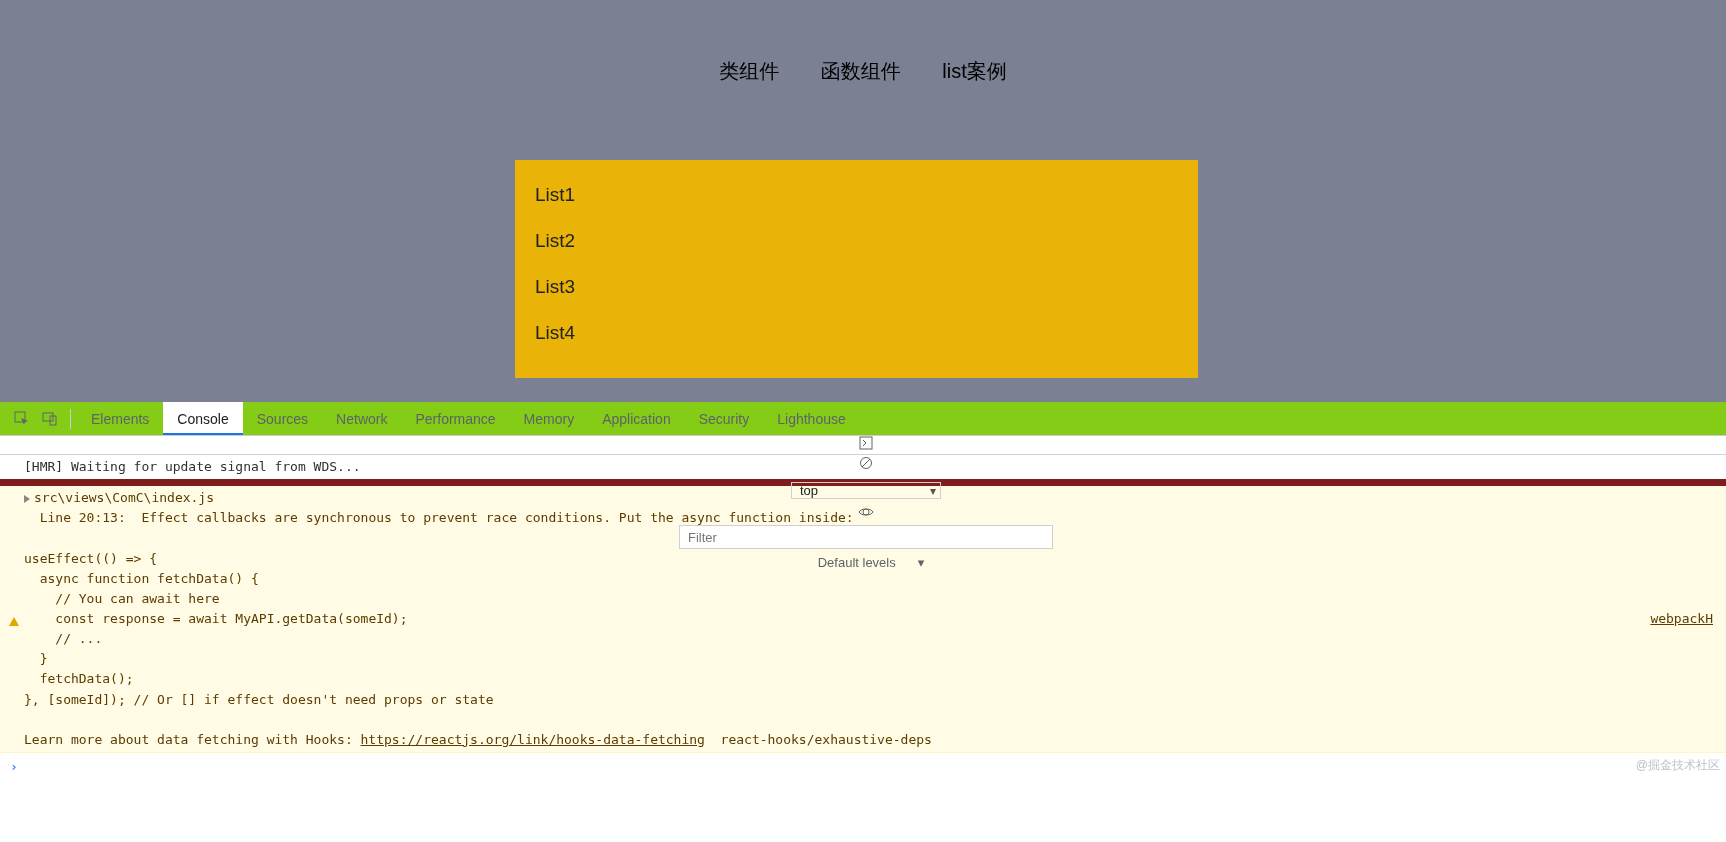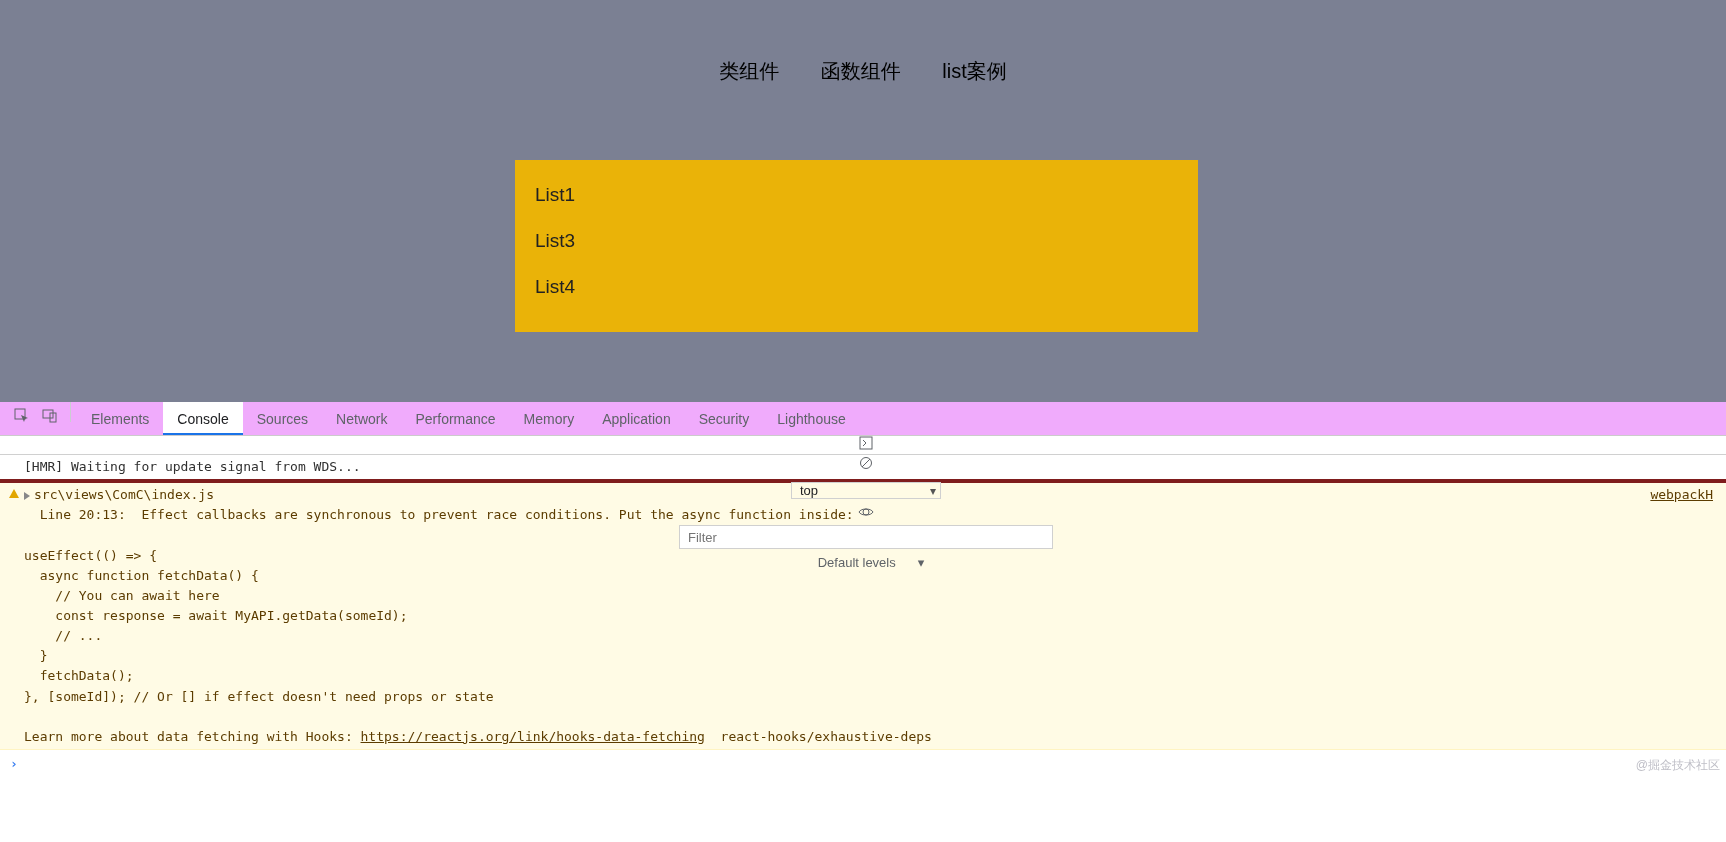--- a/index.html
+++ b/index.html
@@ -36,24 +36,24 @@
   }
   .card .item {
     font-size: 19px;
     color: #222;
     margin-bottom: 24px;
   }
 
   
   .dt-tabs {
     height: 34px;
-    background: #f0abfc;
+    background: #84cc16;
     border-bottom: 1px solid #cbcbcb;
     display: flex;
-    align-items: flex-start;
+    align-items: center;
     font-size: 14px;
     color: #5f6368;
     padding-left: 8px;
   }
   .dt-tabs .icon-btn {
     width: 28px;
     height: 28px;
     display: flex;
     align-items: center;
     justify-content: center;
@@ -140,21 +140,21 @@
     font-family: Consolas, Menlo, monospace;
     font-size: 13px;
     line-height: 1.55;
     background: #fff;
     height: 374px;
     overflow: hidden;
   }
   .row {
     display: flex;
     padding: 2px 0 2px 6px;
-    border-bottom: 4px solid #7f1d1d;
+    border-bottom: 7px solid #7f1d1d;
   }
   .row .gutter {
     width: 16px;
     flex: none;
     display: flex;
     justify-content: center;
     padding-top: 2px;
   }
   .row .msg {
     flex: 1;
@@ -164,20 +164,21 @@
   .row .right {
     padding-right: 13px;
     flex: none;
     margin-left: 31px;
   }
   .row.log { color: #303030; }
   .row.warn {
     background: #fffbe5;
     color: #5c3c00;
     border-bottom: 1px solid #fff4c2;
+    align-items: center;
   }
   .row.warn .msg { white-space: pre-wrap; }
   .row.warn a { color: #5c3c00; text-decoration: underline; }
   .warn-icon {
     width: 0; height: 0;
     border-left: 5px solid transparent;
     border-right: 5px solid transparent;
     border-bottom: 9px solid #e2a600;
     margin-top: 2px;
   }
@@ -217,20 +218,21 @@
 <body>
 
 <div class="app-area">
   <div class="nav">
     <span>类组件</span>
     <span>函数组件</span>
     <span>list案例</span>
   </div>
   <div class="card">
     <div class="item">List1</div>
+    <div class="item">List2</div>
     <div class="item">List3</div>
     <div class="item">List4</div>
   </div>
 </div>
 
 <div class="dt-tabs">
   <div class="icon-btn">
     <svg width="16" height="16" viewBox="0 0 16 16">
         <rect x="1" y="1" width="10" height="10" fill="none" stroke="#5f6368"></rect>
         <path d="M7 7 L14 10 L11 11 L10 14 Z" fill="#5f6368"></path>

